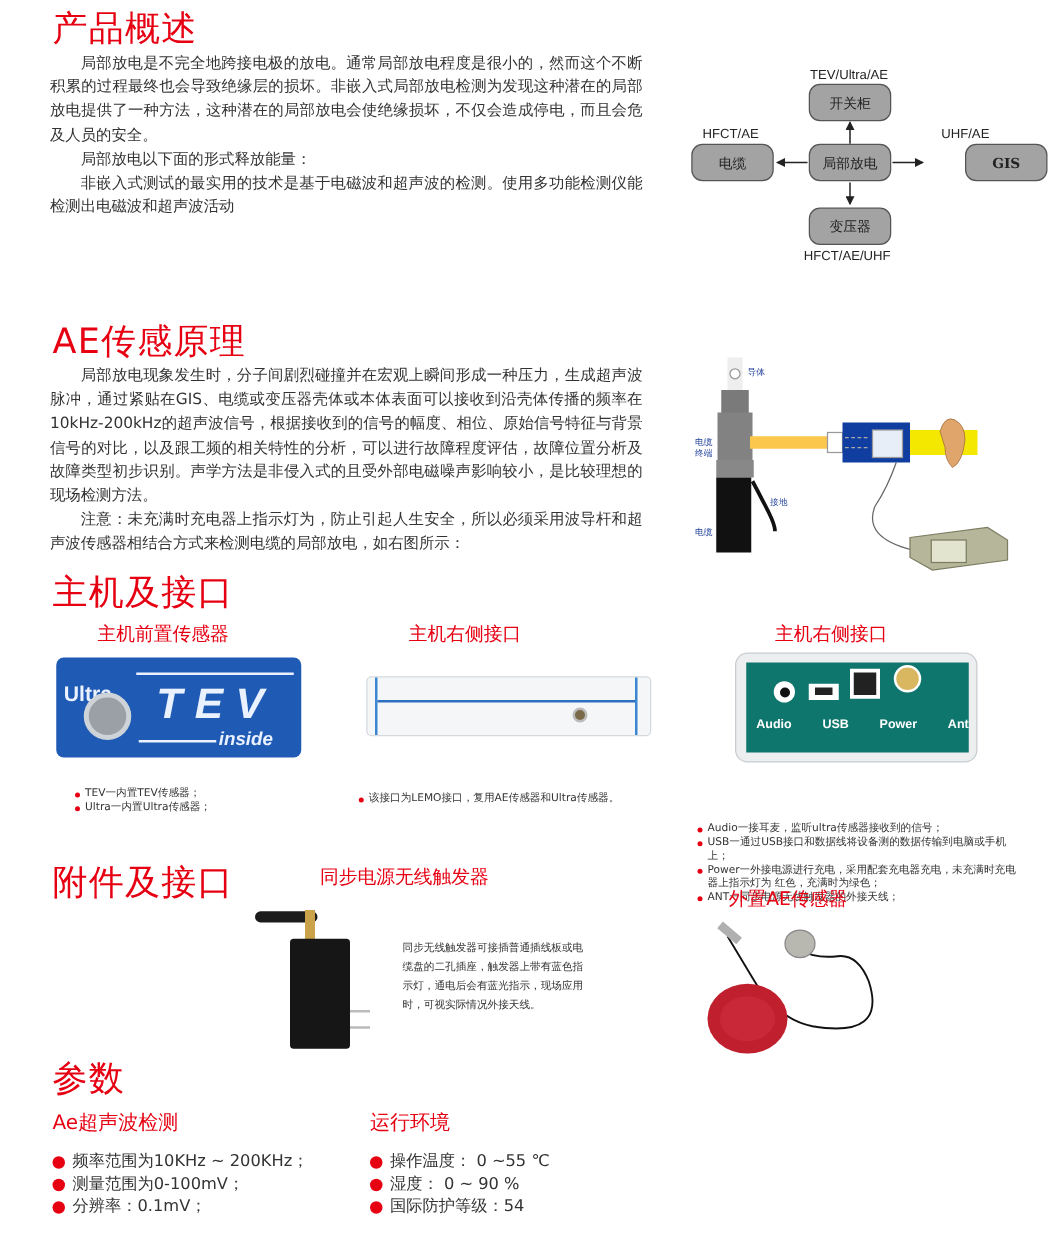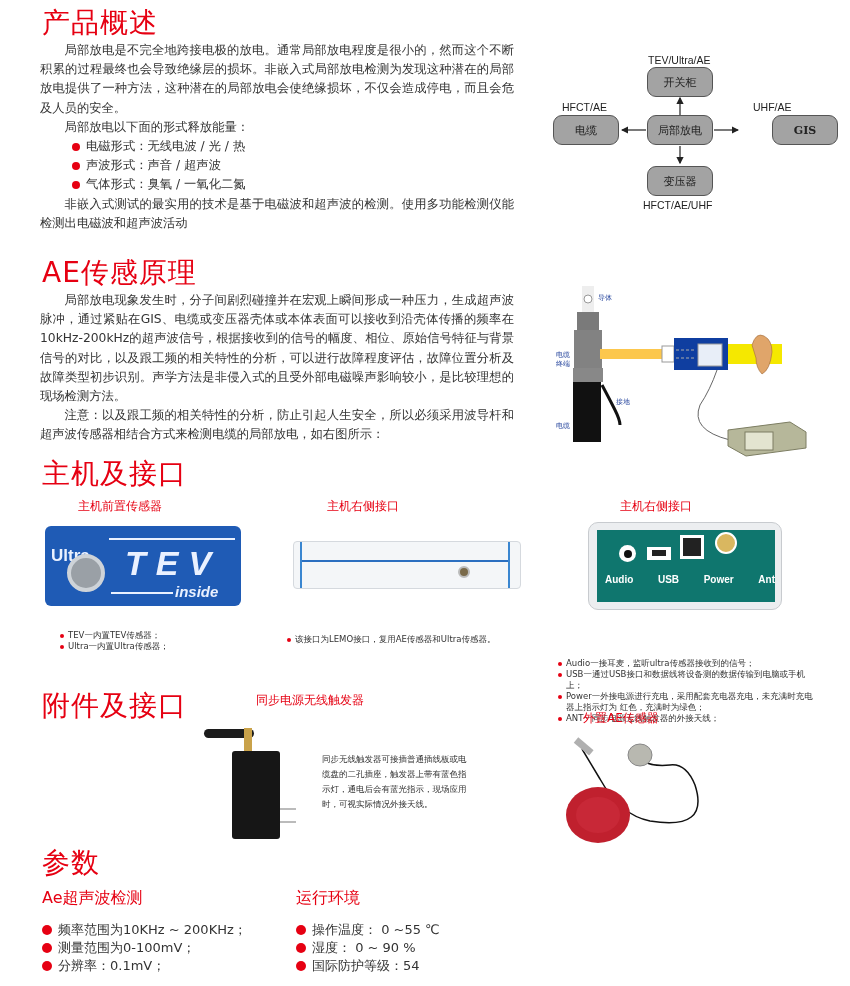--- a/index.html
+++ b/index.html
@@ -1,20 +1,20 @@
 <!DOCTYPE html>
 <html><head>
 <meta charset="utf-8">
 <style>
   * { box-sizing: border-box; margin: 0; padding: 0; }
   body { width: 850px; height: 986px; background: #ffffff; position: relative; overflow: hidden;
          font-family: "DejaVu Sans", "Liberation Sans", sans-serif; color: #333; }
   .abs { position: absolute; }
   .h1 { color: #e60012; font-size: 28px; font-weight: normal; letter-spacing: 1px; line-height: 1; }
-  .h2 { color: #e60012; font-size: 12px; line-height: 1; }
+  .h2 { color: #e60012; font-size: 15px; line-height: 1; }
   .body-text { font-size: 12.3px; line-height: 19.2px; color: #333; text-align: justify; }
   .body-text p { text-indent: 2em; }
   .bullets { list-style: none; }
   .bullets li { position: relative; padding-left: 16px; }
   .bullets li::before { content: ""; position: absolute; left: 2px; top: 6px; width: 8px; height: 8px;
                         border-radius: 50%; background: #e60012; }
   .bullets.indent { margin-left: 30px; }
   .small-list { list-style: none; font-size: 8.5px; line-height: 11px; color: #333; margin-top: 10px; }
   .small-list li { position: relative; padding-left: 8px; }
   .small-list li::before { content: ""; position: absolute; left: 0; top: 3.5px; width: 4px; height: 4px;
@@ -28,25 +28,20 @@
   .param-list li::before { content: ""; position: absolute; left: 0; top: 4px; width: 10px; height: 10px;
                            border-radius: 50%; background: #e60012; }
 </style>
 </head>
 <body>
 
 <h1 class="abs h1" style="left:42px;top:9px;">产品概述</h1>
 <div class="abs body-text" style="left:40px;top:41px;width:474px;">
   <p>局部放电是不完全地跨接电极的放电。通常局部放电程度是很小的，然而这个不断积累的过程最终也会导致绝缘层的损坏。非嵌入式局部放电检测为发现这种潜在的局部放电提供了一种方法，这种潜在的局部放电会使绝缘损坏，不仅会造成停电，而且会危及人员的安全。</p>
   <p>局部放电以下面的形式释放能量：</p>
-  <ul class="bullets indent">
-    <li>电磁形式：无线电波 / 光 / 热</li>
-    <li>声波形式：声音 / 超声波</li>
-    <li>气体形式：臭氧 / 一氧化二氮</li>
-  </ul>
   <p>非嵌入式测试的最实用的技术是基于电磁波和超声波的检测。使用多功能检测仪能检测出电磁波和超声波活动</p>
 </div>
 
 <div class="abs" style="left:550px;top:40px;width:300px;height:180px;">
   <svg class="abs" style="left:0;top:0;" width="300" height="180">
     <defs>
         <marker id="ah" markerWidth="6" markerHeight="6" refX="5" refY="3" orient="auto">
       <path d="M0,0 L6,3 L0,6 z" fill="#222"></path>
         </marker>
       </defs>
@@ -62,21 +57,21 @@
   <div class="dbox" style="left:97px;top:75px;">局部放电</div>
   <div class="dlabel" style="left:203px;top:61px;">UHF/AE</div>
   <div class="dbox" style="left:190px;top:75px;font-weight:bold;font-family:'DejaVu Serif',serif;margin-left:32px;">GIS</div>
   <div class="dbox" style="left:97px;top:126px;">变压器</div>
   <div class="dlabel" style="left:93px;top:159px;">HFCT/AE/UHF</div>
 </div>
 
 <h1 class="abs h1" style="left:42px;top:259px;">AE传感原理</h1>
 <div class="abs body-text" style="left:40px;top:291px;width:474px;">
   <p>局部放电现象发生时，分子间剧烈碰撞并在宏观上瞬间形成一种压力，生成超声波脉冲，通过紧贴在GIS、电缆或变压器壳体或本体表面可以接收到沿壳体传播的频率在10kHz-200kHz的超声波信号，根据接收到的信号的幅度、相位、原始信号特征与背景信号的对比，以及跟工频的相关特性的分析，可以进行故障程度评估，故障位置分析及故障类型初步识别。声学方法是非侵入式的且受外部电磁噪声影响较小，是比较理想的现场检测方法。</p>
-  <p>注意：以及跟工频的相关特性的分析，防止引起人生安全，所以必须采用波导杆和超声波传感器相结合方式来检测电缆的局部放电，如右图所示：</p>
+  <p>注意：未充满时充电器上指示灯为，防止引起人生安全，所以必须采用波导杆和超声波传感器相结合方式来检测电缆的局部放电，如右图所示：</p>
 </div>
 
 <div class="abs" style="left:550px;top:270px;width:300px;height:190px;">
   <svg width="300" height="190">
     <rect x="32" y="16" width="12" height="26" fill="#eee"></rect>
     <circle cx="38" cy="29" r="4" fill="#fff" stroke="#999"></circle>
     <rect x="27" y="42" width="22" height="20" fill="#7a7a7a"></rect>
     <rect x="24" y="60" width="28" height="40" fill="#828282"></rect>
     <rect x="23" y="98" width="30" height="14" fill="#888"></rect>
     <rect x="23" y="112" width="28" height="60" fill="#111"></rect>

